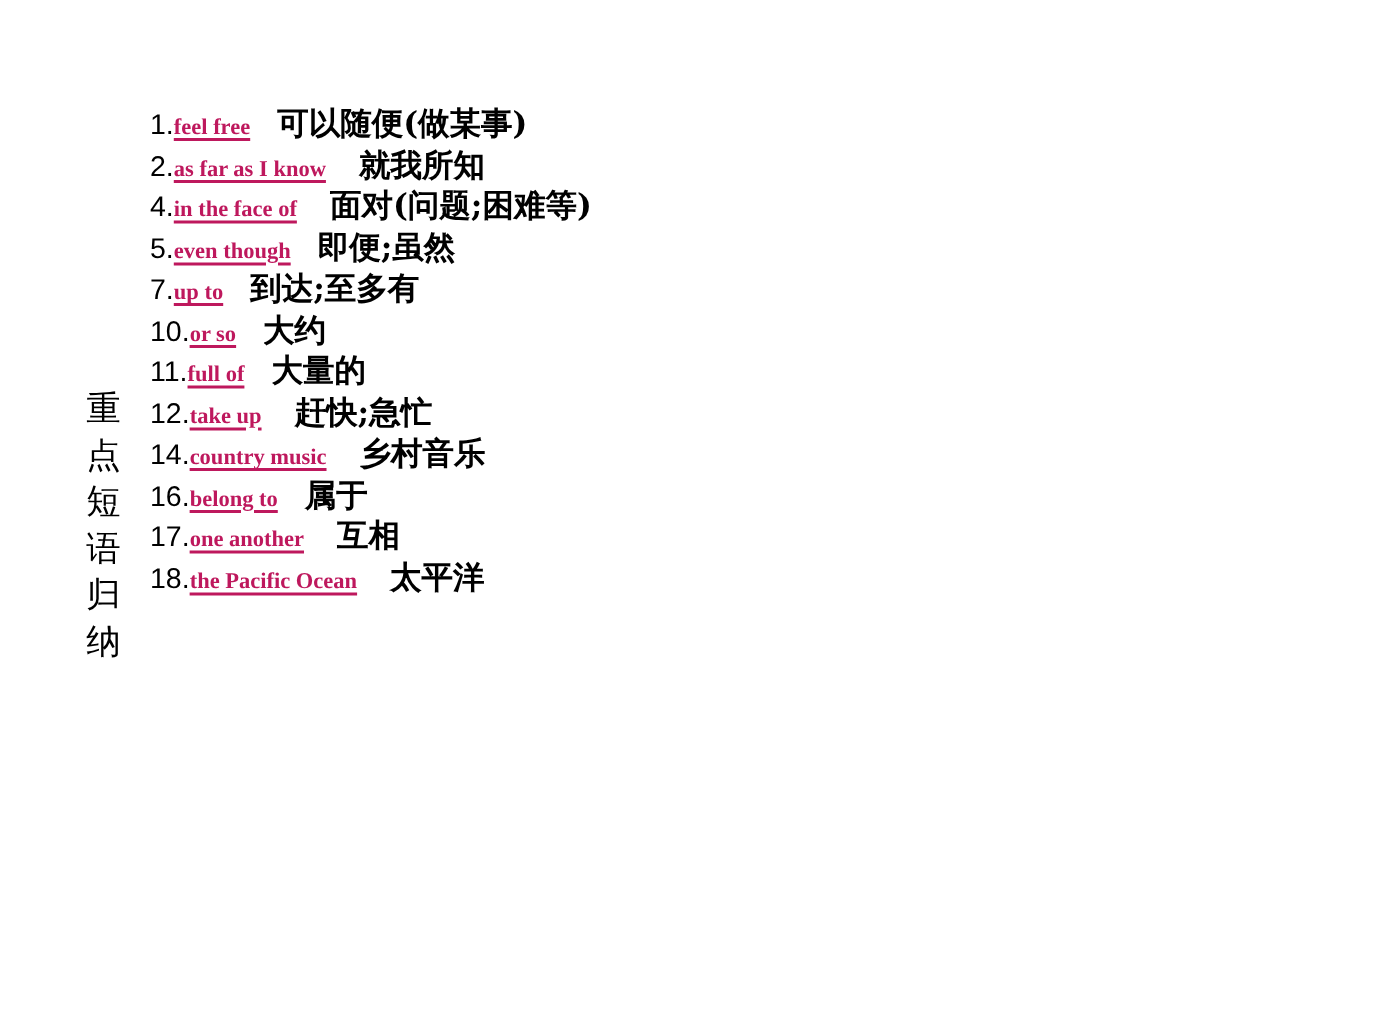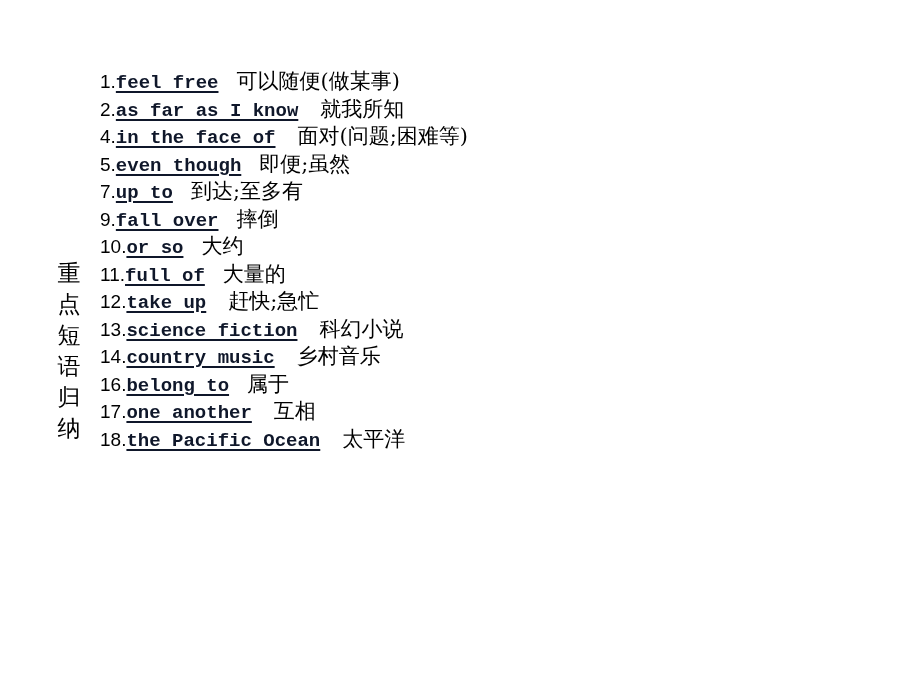--- a/index.html
+++ b/index.html
@@ -61,40 +61,40 @@
     display: block;
   }
   .p-num {
     font-family: "Liberation Sans", sans-serif;
     font-size: 19px;
     font-weight: 400;
     color: #000000;
     vertical-align: baseline;
   }
   .p-en {
-    font-family: Liberation Mono, monospace;
-    font-size: 19px;
+    font-family: Liberation Serif, serif;
+    font-size: 15px;
     font-weight: 700;
-    color: #0f172a;
+    color: #be185d;
     text-decoration: underline;
     text-decoration-thickness: 2px;
     text-underline-offset: 3px;
     vertical-align: baseline;
   }
   .p-gap {
     display: inline-block;
     width: 18px;
   }
   .p-gap.wide {
     width: 22px;
   }
   .p-cn {
     font-family: "DejaVu Serif", "Liberation Serif", serif;
     font-size: 21px;
-    font-weight: 400;
+    font-weight: 700;
     color: #000000;
     vertical-align: baseline;
   }
 </style>
 </head>
 <body>
 
 <div id="slide">
 
   <div id="side-label">
@@ -124,39 +124,33 @@
     <div class="phrase-row">
       <span class="p-num">5.</span><span class="p-en">even though</span><span class="p-gap"></span><span class="p-cn">即便;虽然</span>
     </div>
 
 
     <div class="phrase-row">
       <span class="p-num">7.</span><span class="p-en">up to</span><span class="p-gap"></span><span class="p-cn">到达;至多有</span>
     </div>
 
 
-    <div class="phrase-row">
-      <span class="p-num">9.</span><span class="p-en">fall over</span><span class="p-gap"></span><span class="p-cn">摔倒</span>
-    </div>
 
     <div class="phrase-row">
       <span class="p-num">10.</span><span class="p-en">or so</span><span class="p-gap"></span><span class="p-cn">大约</span>
     </div>
 
     <div class="phrase-row">
       <span class="p-num">11.</span><span class="p-en">full of</span><span class="p-gap"></span><span class="p-cn">大量的</span>
     </div>
 
     <div class="phrase-row">
       <span class="p-num">12.</span><span class="p-en">take up</span><span class="p-gap wide"></span><span class="p-cn">赶快;急忙</span>
     </div>
 
-    <div class="phrase-row">
-      <span class="p-num">13.</span><span class="p-en">science fiction</span><span class="p-gap wide"></span><span class="p-cn">科幻小说</span>
-    </div>
 
     <div class="phrase-row">
       <span class="p-num">14.</span><span class="p-en">country music</span><span class="p-gap wide"></span><span class="p-cn">乡村音乐</span>
     </div>
 
 
     <div class="phrase-row">
       <span class="p-num">16.</span><span class="p-en">belong to</span><span class="p-gap"></span><span class="p-cn">属于</span>
     </div>
 

